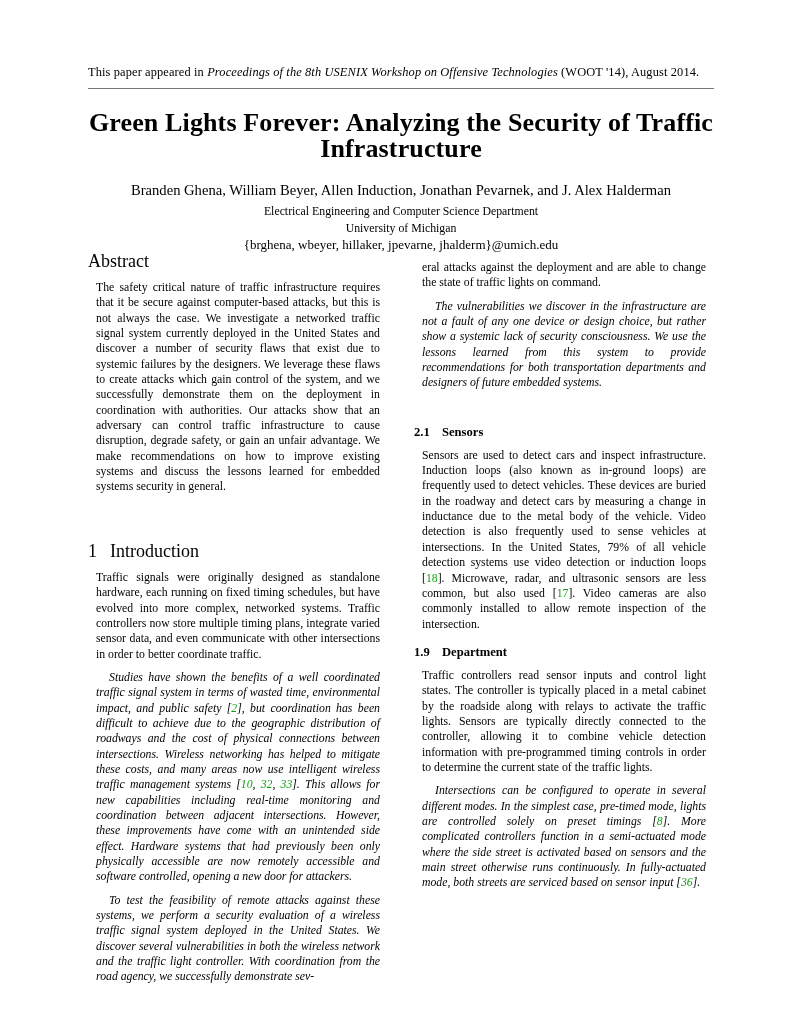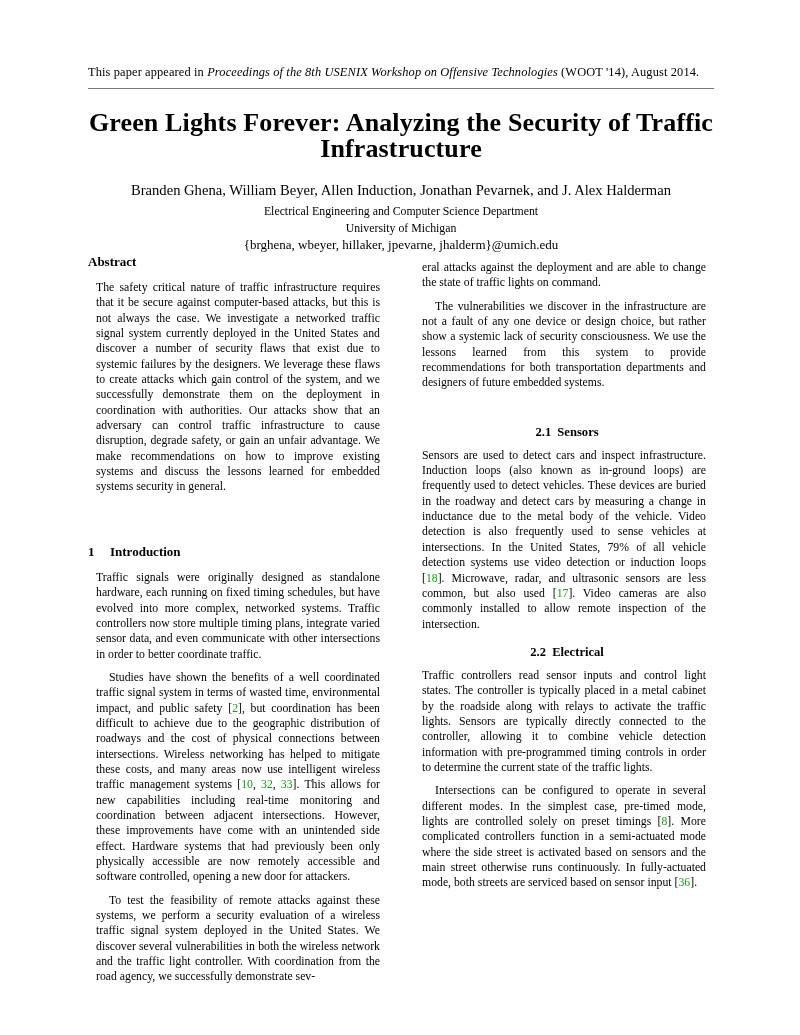--- a/index.html
+++ b/index.html
@@ -87,46 +87,45 @@
   }
   .col {
     position: absolute;
     top: 0;
     width: 300px;
   }
   .col-left  { left: 0px; }
   .col-right { left: 326px; }
 
   h2.sec {
-    font-size: 13px;
-    font-weight: bold;
+    font-size: 18px;
+    font-weight: normal;
     margin: 0 0 9px 0;
     line-height: 19px;
   }
   h2.sec .num { display: inline-block; min-width: 22px; }
   h2.sec.numbered { margin-top: 26px; }
 
   h3.sub {
     font-size: 12.6px;
     font-weight: bold;
     margin: 12px 0 7px 0;
     line-height: 16px;
-    text-align: center;
   }
   h3.sub .num { display: inline-block; min-width: 28px; }
 
   p.body {
     font-size: 11.75px;
     line-height: 15.35px;
     margin: 8px;
     text-align: justify;
     text-justify: inter-word;
     hyphens: none;
   }
-  p.body.indent { text-indent: 13px; }
+  p.body.indent { text-indent: 13px; font-style: italic; }
 
   .cite { color: #12a112; }
   .ref  { color: #d01a1a; }
 
   .spacer-sec { height: 13px; }
 </style>
 </head>
 <body>
 
 <div class="page">
@@ -178,21 +177,21 @@
 
 
 
       <h3 class="sub">
         <span class="num">2.1</span><span>Sensors</span>
       </h3>
 
       <p class="body"><span>Sensors are used to detect cars and inspect infrastructure. Induction loops (also known as in-ground loops) are frequently used to detect vehicles. These devices are buried in the roadway and detect cars by measuring a change in inductance due to the metal body of the vehicle. Video detection is also frequently used to sense vehicles at intersections. In the United States, 79% of all vehicle detection systems use video detection or induction loops [</span><a class="cite" style="color: rgb(18, 161, 18);">18</a><span>]. Microwave, radar, and ultrasonic sensors are less common, but also used [</span><a class="cite" style="color: rgb(18, 161, 18);">17</a><span>]. Video cameras are also commonly installed to allow remote inspection of the intersection.</span></p>
 
       <h3 class="sub">
-        <span class="num">2.2</span><span>Electrical</span>
+        <span class="num">1.9</span><span>Department</span>
       </h3>
 
       <p class="body">Traffic controllers read sensor inputs and control light states. The controller is typically placed in a metal cabinet by the roadside along with relays to activate the traffic lights. Sensors are typically directly connected to the controller, allowing it to combine vehicle detection information with pre-programmed timing controls in order to determine the current state of the traffic lights.</p>
 
       <p class="body indent"><span>Intersections can be configured to operate in several different modes. In the simplest case, pre-timed mode, lights are controlled solely on preset timings [</span><a class="cite" style="color: rgb(18, 161, 18);">8</a><span>]. More complicated controllers function in a semi-actuated mode where the side street is activated based on sensors and the main street otherwise runs continuously. In fully-actuated mode, both streets are serviced based on sensor input [</span><a class="cite" style="color: rgb(18, 161, 18);">36</a><span>].</span></p>
 
 
     </div>
 
   </div>

